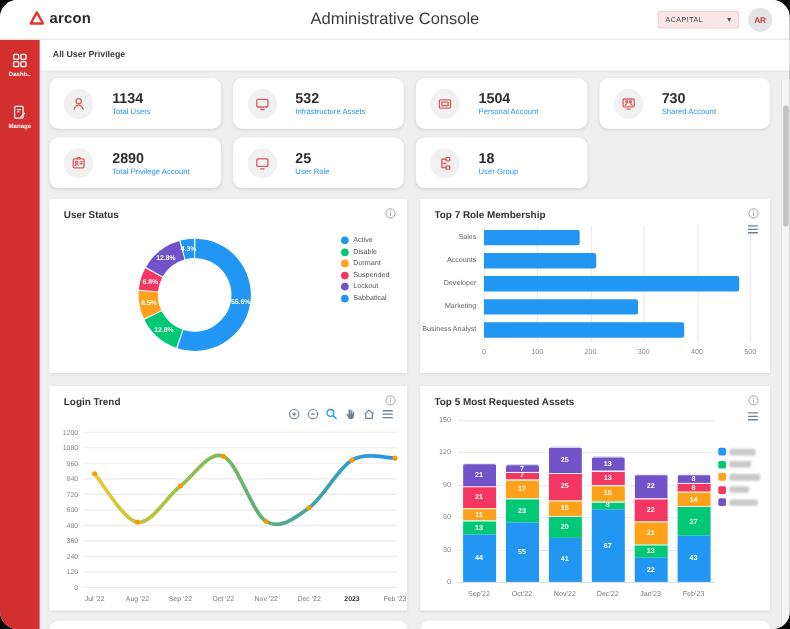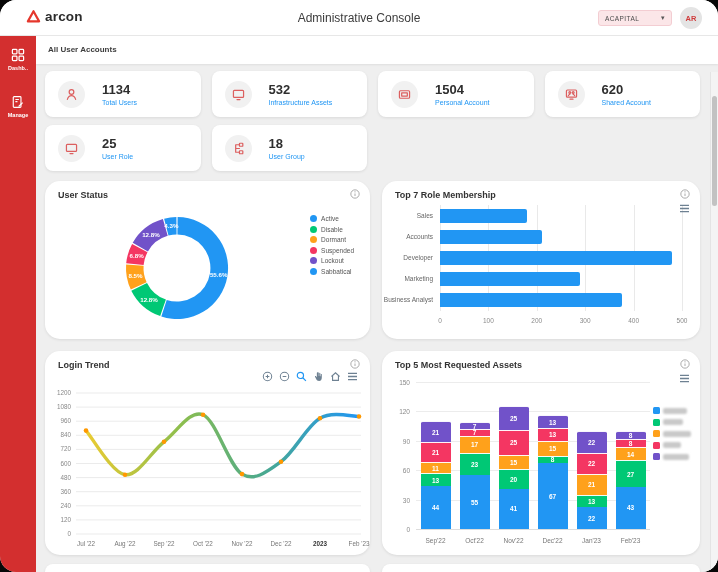--- a/index.html
+++ b/index.html
@@ -3,21 +3,21 @@
 <meta charset="utf-8">
 <style>
   * { box-sizing: border-box; margin: 0; padding: 0; }
   html,body { width:718px; height:572px; background:#070707; font-family:"Liberation Sans","DejaVu Sans",sans-serif; }
   .app { position:relative; width:718px; height:572px; border-radius:16px; overflow:hidden; background:#EFEFEF; }
 
   
   .topbar { position:absolute; top:0; left:0; right:0; height:36px; background:#fff; border-bottom:1px solid #E7E7E7; z-index:10; }
   .logo { position:absolute; left:26px; top:9px; display:flex; align-items:center; gap:4px; }
   .logo-text { font-size:13.5px; font-weight:700; color:#2b2b2b; letter-spacing:.2px; }
-  .app-title { position:absolute; left:0; right:0; text-align:center; line-height:36px; font-size:12px; color:#3c3c3c; }
+  .app-title { position:absolute; left:0; right:0; text-align:center; line-height:36px; font-size:15px; color:#3c3c3c; }
   .org-pill { position:absolute; right:46px; top:10px; width:74px; height:16px; background:#FBE6E8; border:1px solid #F3CDD2; border-radius:3px; font-size:6.5px; color:#4a4a4a; display:flex; align-items:center; justify-content:space-between; padding:0 6px; letter-spacing:.4px; cursor:pointer; }
   .org-chevron { font-size:7px; color:#555; }
   .avatar { position:absolute; right:16px; top:7px; width:22px; height:22px; border-radius:50%; background:#E4E4E4; color:#CF3B3B; font-size:7.5px; font-weight:700; display:flex; align-items:center; justify-content:center; }
 
   
   .sidebar { position:absolute; left:0; top:36px; bottom:0; width:36px; background:#D32F2F; z-index:9; display:flex; flex-direction:column; align-items:center; padding-top:12px; gap:24px; }
   .side-item { display:flex; flex-direction:column; align-items:center; gap:3px; cursor:pointer; }
   .side-label { font-size:5.5px; color:#fff; font-weight:600; }
 
   
@@ -29,21 +29,21 @@
   
   .stats { display:grid; grid-template-columns:repeat(4,1fr); gap:8px 11px; }
   .stat-card { height:46px; background:#fff; border-radius:8px; box-shadow:0 1px 3px rgba(0,0,0,.09); display:flex; align-items:center; }
   .stat-icon { width:27px; height:27px; border-radius:50%; background:#F1F1F1; display:flex; align-items:center; justify-content:center; margin-left:13px; color:#DC5F5F; flex:none; }
   .stat-info { margin-left:17px; }
   .stat-value { font-size:13px; font-weight:700; color:#2e2e2e; }
   .stat-label { font-size:7px; color:#2196F3; margin-top:2px; white-space:nowrap; }
 
   
   .charts-row { display:grid; grid-template-columns:325px 1fr; gap:12px; margin-top:10px; }
-  .chart-card { position:relative; background:#fff; border-radius:15px; box-shadow:0 1px 3px rgba(0,0,0,.09); }
+  .chart-card { position:relative; background:#fff; border-radius:0; box-shadow:0 1px 3px rgba(0,0,0,.09); }
   .h158 { height:158px; } .h204 { height:204px; }
   .card-title { position:absolute; top:9px; left:13px; font-size:9px; font-weight:700; color:#333; z-index:2; }
   .info-icon { position:absolute; top:8px; right:10px; color:#9a9a9a; cursor:pointer; z-index:2; }
   .menu-icon { position:absolute; top:23px; right:10px; color:#6E8192; cursor:pointer; z-index:2; }
 
   
   .donut-svg { position:absolute; left:76px; top:31px; }
   .donut-legend { position:absolute; right:16px; top:34px; display:flex; flex-direction:column; gap:3.5px; }
   .leg-item { display:flex; align-items:center; gap:4px; font-size:6.5px; color:#555; cursor:pointer; }
   .leg-dot { width:7px; height:7px; border-radius:50%; flex:none; }
@@ -129,21 +129,21 @@
             <path d="M5 5.2h4M5 7.6h2.4"></path>
             <path d="M8.6 12.4l4.2-4.2 1 1-4.2 4.2h-1z" fill="#fff" stroke="none"></path>
           </svg>
       </span>
       <span class="side-label">Manage</span>
     </div>
   </div>
 
   <div class="main">
     <div class="dash-bar">
-      <div class="dash-title">All User Accounts</div>
+      <div class="dash-title">All User Privilege</div>
     </div>
 
     <div class="inner">
       <div class="stats" id="stats-grid">
           <div class="stat-card">
             <span class="stat-icon">
               <svg width="15" height="15" viewBox="0 0 16 16" fill="none" stroke="currentColor" stroke-width="1.3" stroke-linecap="round" stroke-linejoin="round">
                 <circle cx="8" cy="5.3" r="2.5"></circle>
                 <path d="M3.6 13.2c.9-2.7 2.6-4 4.4-4s3.5 1.3 4.4 4"></path>
               </svg>
@@ -180,22 +180,36 @@
           <div class="stat-card">
             <span class="stat-icon">
               <svg width="15" height="15" viewBox="0 0 16 16" fill="none" stroke="currentColor" stroke-width="1.3" stroke-linecap="round" stroke-linejoin="round">
                 <rect x="2.6" y="3.2" width="10.8" height="7.6" rx="1"></rect>
                 <circle cx="6.2" cy="5.9" r="1"></circle>
                 <circle cx="9.8" cy="5.9" r="1"></circle>
                 <path d="M4.6 9.3c.5-1 1-1.4 1.6-1.4M11.4 9.3c-.5-1-1-1.4-1.6-1.4M6.4 13h3.2"></path>
               </svg>
             </span>
             <span class="stat-info">
-              <div class="stat-value">620</div>
+              <div class="stat-value">730</div>
               <div class="stat-label">Shared Account</div>
+            </span>
+          </div>
+          <div class="stat-card">
+            <span class="stat-icon">
+              <svg width="15" height="15" viewBox="0 0 16 16" fill="none" stroke="currentColor" stroke-width="1.3" stroke-linecap="round" stroke-linejoin="round">
+                <rect x="2.8" y="3.6" width="10.4" height="8.8" rx="1"></rect>
+                <path d="M6.6 3.6V2.5h2.8v1.1"></path>
+                <circle cx="6" cy="6.9" r="1.1"></circle>
+                <path d="M4.6 9.9c.3-1 .8-1.5 1.4-1.5s1.1.5 1.4 1.5M9.2 6.5h2.3M9.2 8.5h2.3"></path>
+              </svg>
+            </span>
+            <span class="stat-info">
+              <div class="stat-value">2890</div>
+              <div class="stat-label">Total Privilege Account</div>
             </span>
           </div>
           <div class="stat-card">
             <span class="stat-icon">
               <svg width="15" height="15" viewBox="0 0 16 16" fill="none" stroke="currentColor" stroke-width="1.3" stroke-linecap="round" stroke-linejoin="round">
                 <rect x="2.6" y="3.6" width="10.8" height="7.4" rx="1"></rect>
                 <path d="M6.4 13.4h3.2"></path>
               </svg>
             </span>
             <span class="stat-info">

